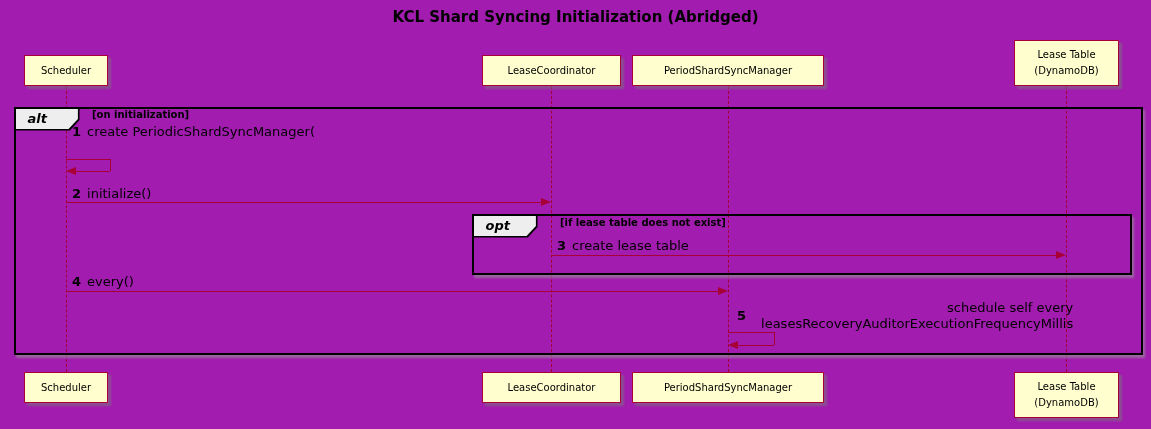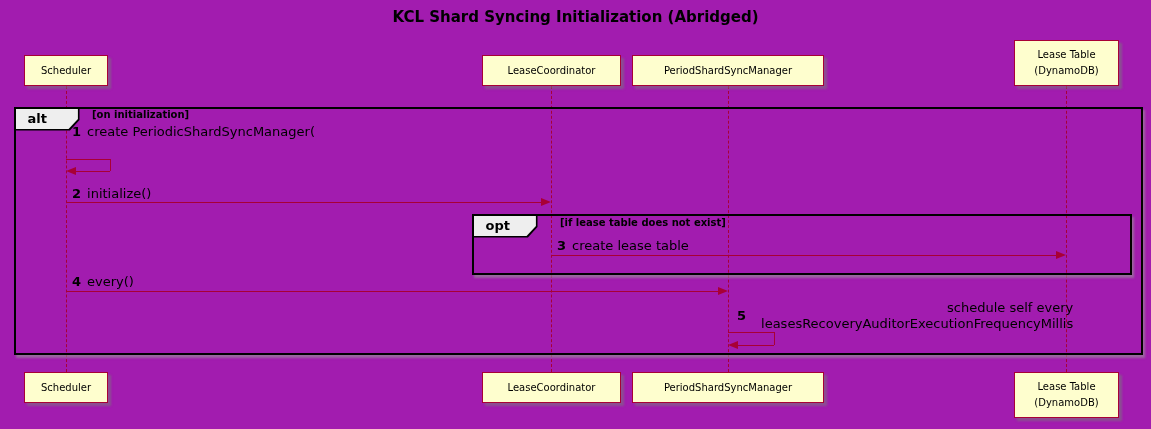--- a/index.html
+++ b/index.html
@@ -26,20 +26,21 @@
     font-size:10px;line-height:16px;
   }
   .lifeline{
     position:absolute;width:0;border-left:1px dashed var(--accent);
   }
   .frame{
     position:absolute;box-sizing:border-box;
     border:2px solid var(--framestroke);
     box-shadow:2px 3px 2px rgba(150,150,150,.6);
     background:transparent;
+    font-style:italic;
   }
   .pent-outer{
     position:absolute;left:-0.5px;top:-0.5px;width:64px;height:22px;
     background:var(--framestroke);
     clip-path:polygon(0 0,100% 0,100% 52%,85% 100%,0 100%);
   }
   .pent-inner{
     position:absolute;left:0;top:0;right:1.6px;bottom:1.6px;
     background:var(--pentfill);
     clip-path:polygon(0 0,100% 0,100% 52%,85% 100%,0 100%);

